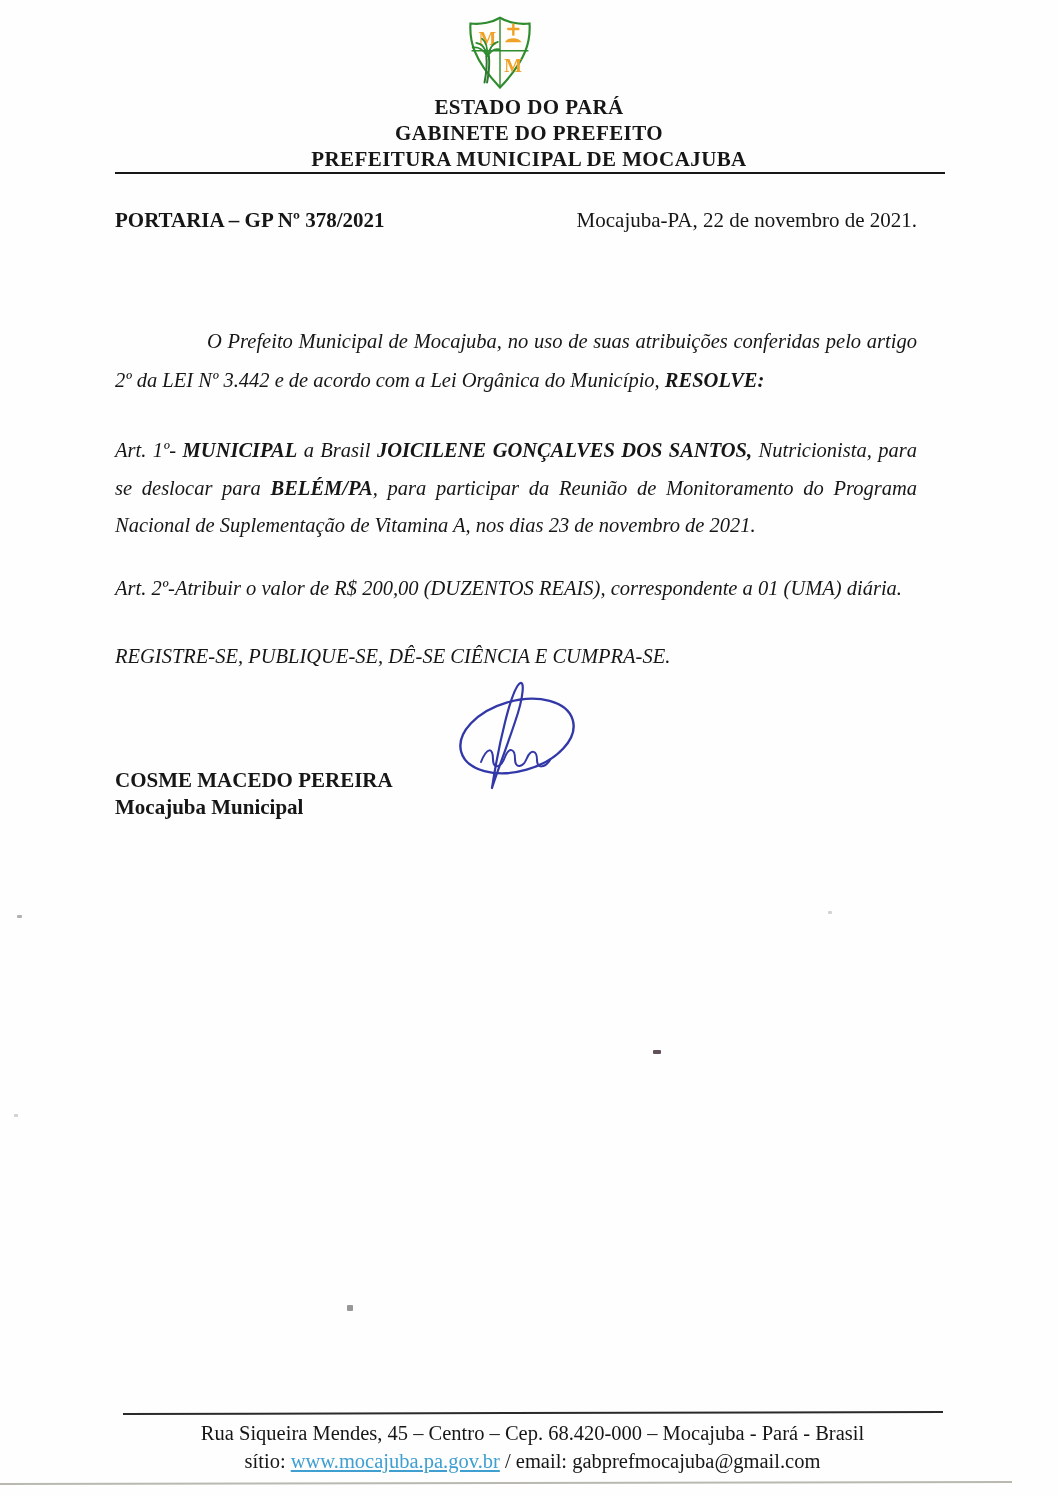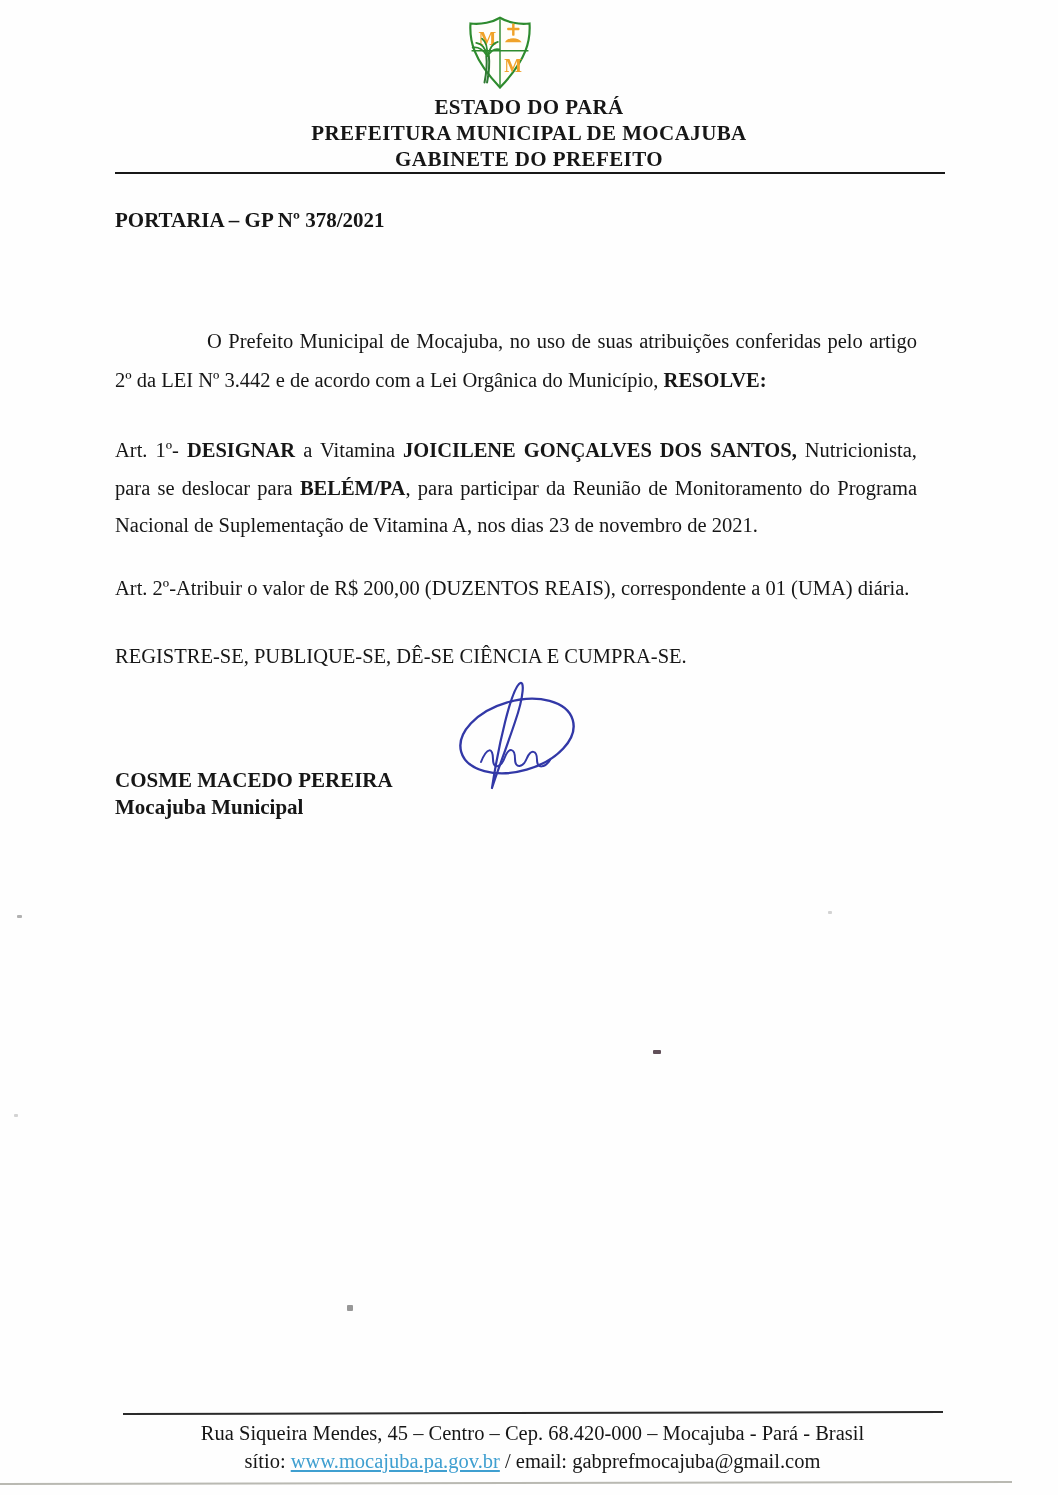--- a/index.html
+++ b/index.html
@@ -45,20 +45,21 @@
     position:absolute;left:115px;top:208px;width:802px;
     display:flex;justify-content:space-between;align-items:flex-end;
     font-size:21px;
   }
   .doc-number{font-weight:bold;}
 
   
   .body-text{
     position:absolute;left:115px;top:322px;width:802px;
     font-size:20.5px;
+    font-style:italic;
   }
   .body-text p{margin:0;line-height:39px;text-align:justify;}
   .p-preamble{text-indent:92px;margin-bottom:32px !important;}
   .p-art1{line-height:37.5px !important;margin-bottom:24px !important;}
   .p-art2{margin-bottom:29px !important;}
   .p-closing{text-align:right;}
   .b{font-weight:bold;}
 
   
   .signature-ink{
@@ -118,33 +119,34 @@
         <path class="palm-stroke" d="M32 58 C33 46 30 38 25 34"></path>
         <path class="palm-stroke" d="M33 58 C36 46 41 40 47 38.5"></path>
         <path class="palm-stroke" d="M33 58 C38 50 44 47.5 49 49"></path>
       </g>
       <text class="gold-letter" x="56" y="80">M</text>
     </svg>
   </div>
 
   <div class="letterhead">
     <div>ESTADO DO PARÁ</div>
+    <div>GABINETE DO PREFEITO</div>
     <div>PREFEITURA MUNICIPAL DE MOCAJUBA</div>
-    <div>GABINETE DO PREFEITO</div>
   </div>
   <div class="rule-top"></div>
 
   <div class="meta-row">
     <span class="doc-number">PORTARIA – GP Nº 378/2021</span>
+    <span>Mocajuba-PA, 22 de novembro de 2021.</span>
   </div>
 
   <div class="body-text">
     <p class="p-preamble"><span>O Prefeito Municipal de Mocajuba, no uso de suas atribuições conferidas pelo artigo 2º da LEI Nº 3.442 e de acordo com a Lei Orgânica do Município, </span><span class="b">RESOLVE:</span></p>
 
-    <p class="p-art1"><span>Art. 1º- </span><span class="b">DESIGNAR</span><span> a Vitamina </span><span class="b">JOICILENE GONÇALVES DOS SANTOS,</span><span> Nutricionista, para se deslocar para </span><span class="b">BELÉM/PA</span><span>, para participar da Reunião de Monitoramento do Programa Nacional de Suplementação de Vitamina A, nos dias 23 de novembro de 2021.</span></p>
+    <p class="p-art1"><span>Art. 1º- </span><span class="b">MUNICIPAL</span><span> a Brasil </span><span class="b">JOICILENE GONÇALVES DOS SANTOS,</span><span> Nutricionista, para se deslocar para </span><span class="b">BELÉM/PA</span><span>, para participar da Reunião de Monitoramento do Programa Nacional de Suplementação de Vitamina A, nos dias 23 de novembro de 2021.</span></p>
 
     <p class="p-art2">Art. 2º-Atribuir o valor de R$ 200,00 (DUZENTOS REAIS), correspondente a 01 (UMA) diária.</p>
 
     <p class="p-closing">REGISTRE-SE, PUBLIQUE-SE, DÊ-SE CIÊNCIA E CUMPRA-SE.</p>
   </div>
 
   <svg class="signature-ink" viewBox="0 0 152 122">
     <ellipse class="ink" cx="80" cy="66" rx="58" ry="35" stroke-width="2.4" transform="rotate(-16 80 66)"></ellipse>
     <path class="ink" stroke-width="2.2" d="M55 118 C62 72 74 22 82 14 C88 8 87 26 78 52 C68 82 60 102 55 118"></path>
     <path class="ink" stroke-width="2" d="M44 92 c6 -15 12 -15 12 -3 c0 11 8 9 12 -2 c4 -10 10 -9 10 2 c0 10 8 9 12 -1 c4 -9 10 -8 10 2 c0 9 8 8 13 0"></path>

